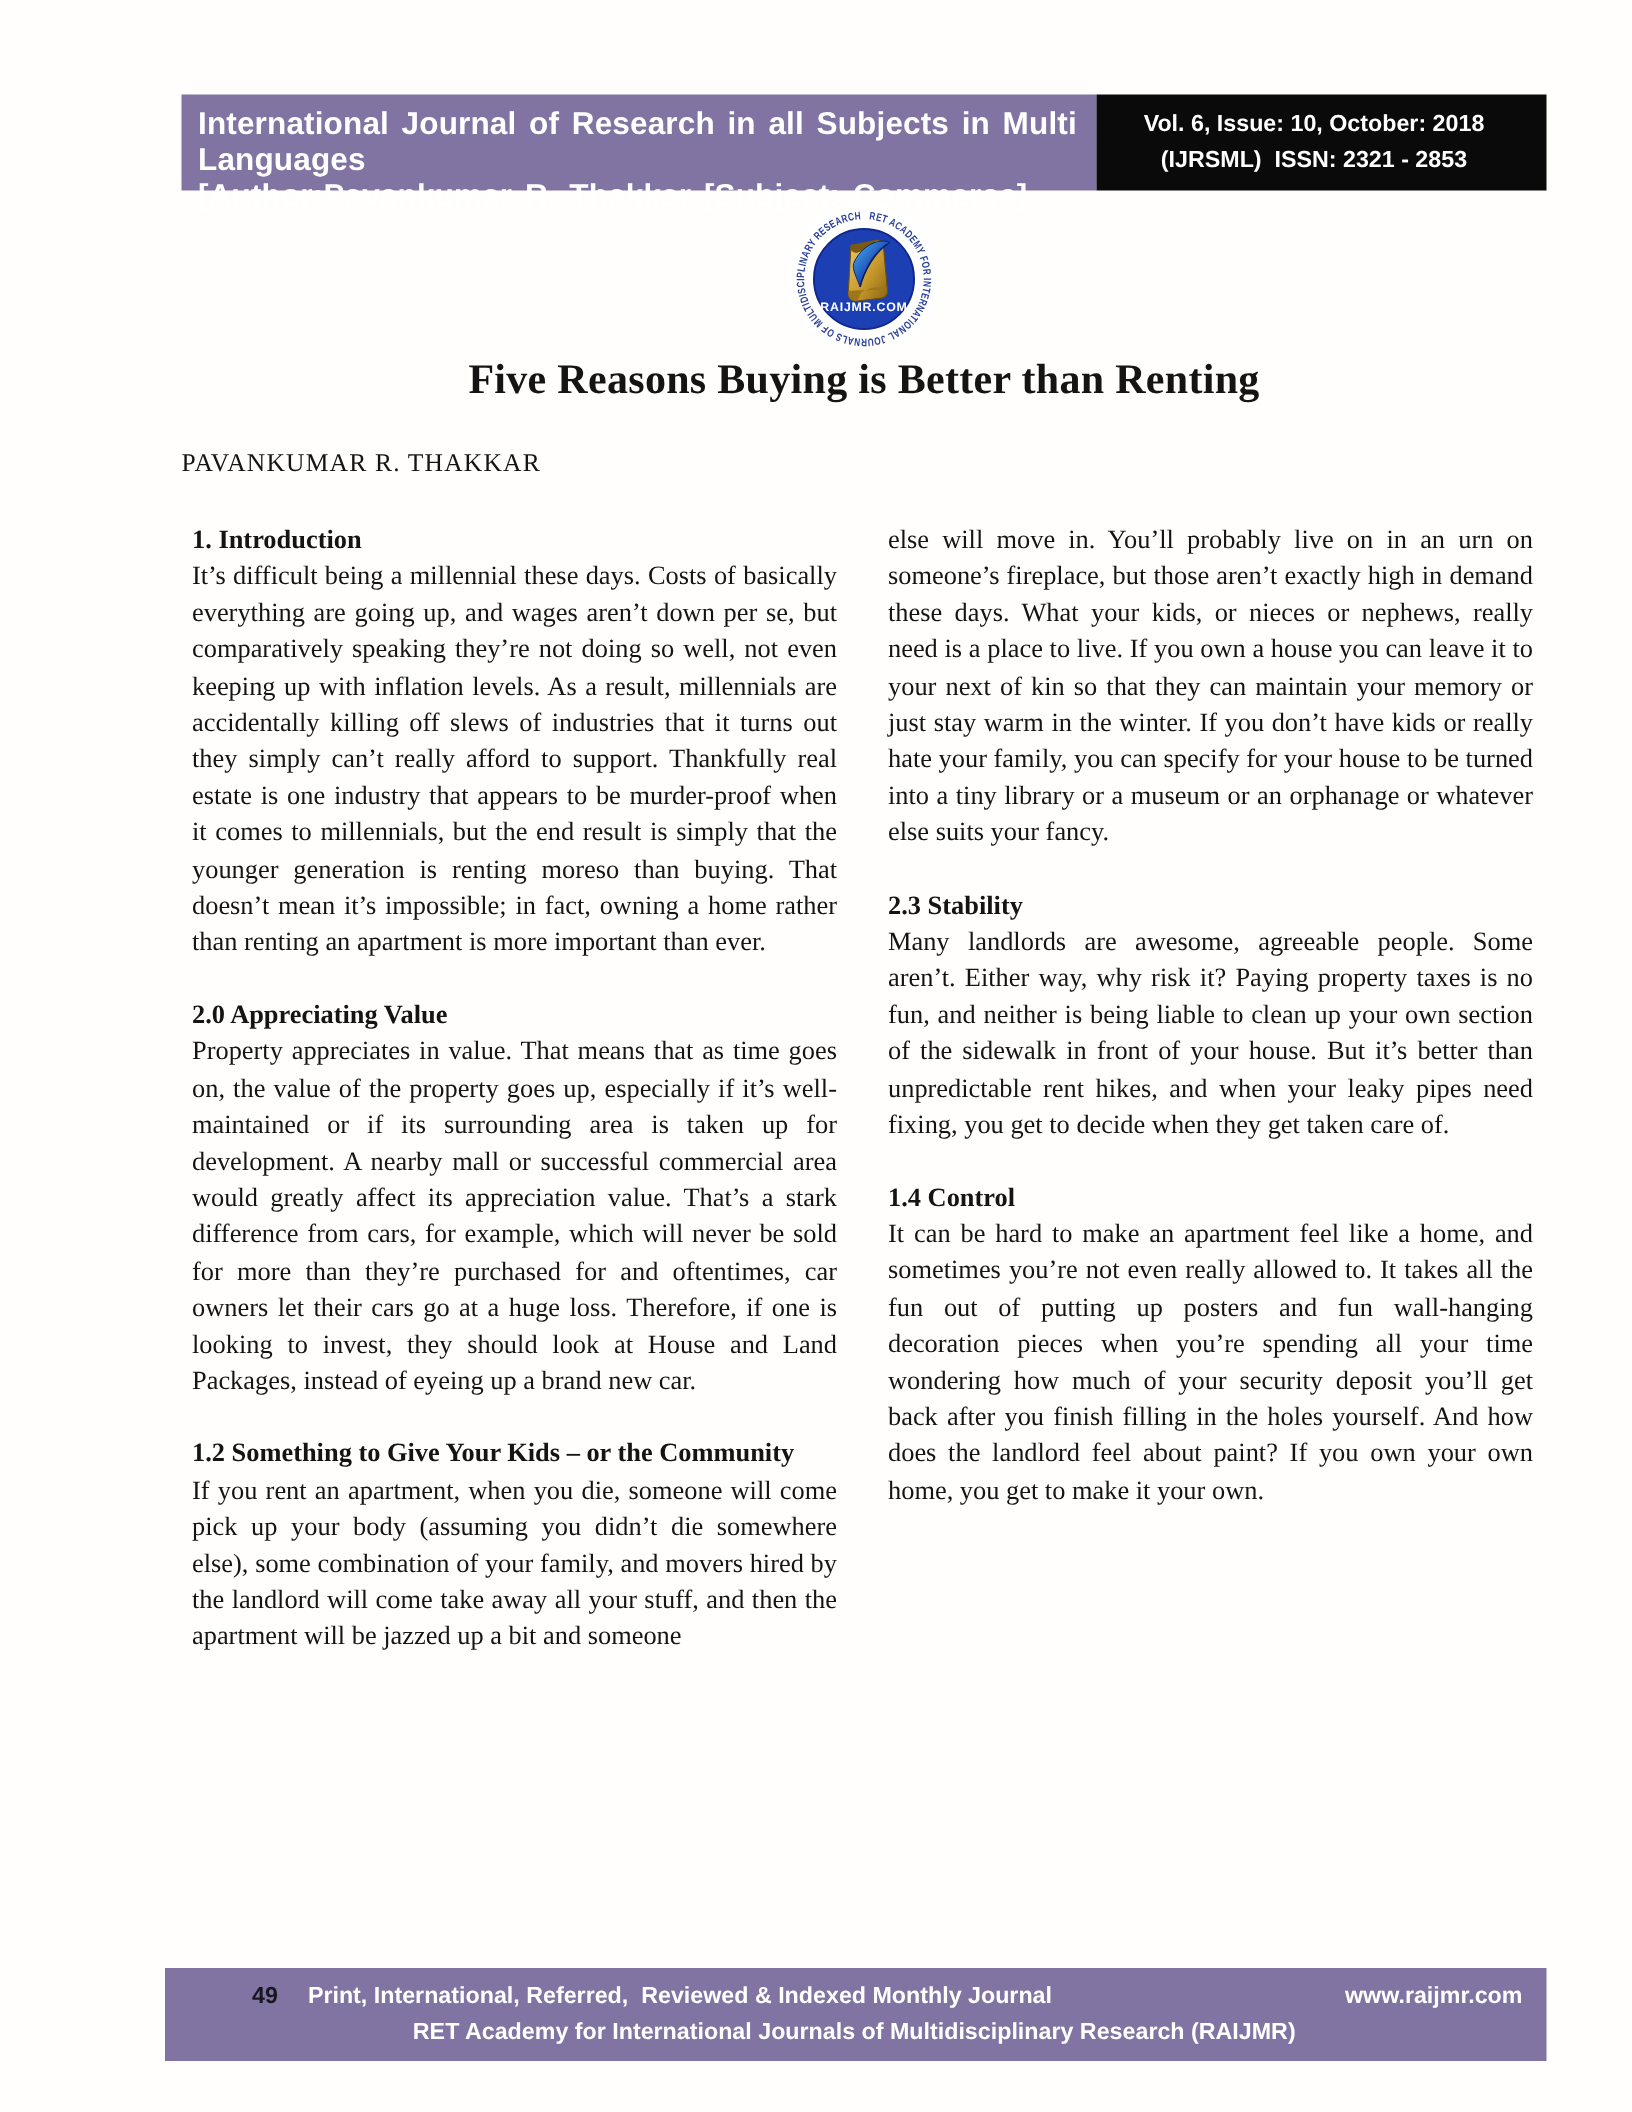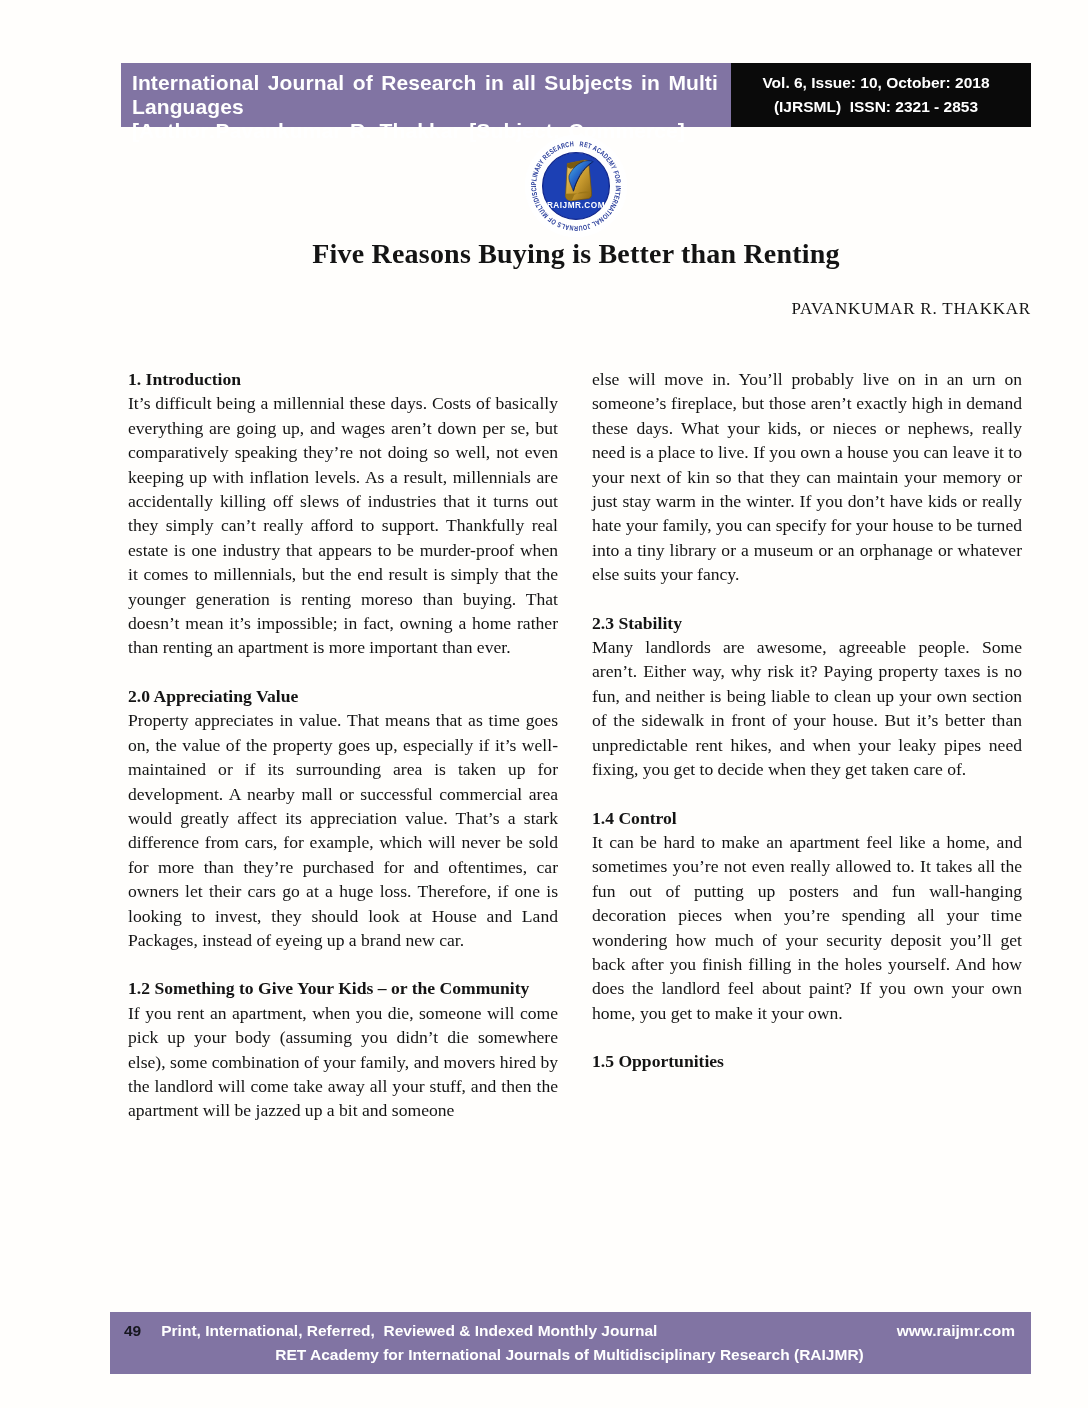--- a/index.html
+++ b/index.html
@@ -23,40 +23,40 @@
   }
   .ws-pre { white-space:pre-wrap; }
   
   .logo-wrap { position:absolute; left:524px; top:134px; width:104px; height:104px; }
   
   .article-title {
     position:absolute; left:121px; top:238px; width:910px; text-align:center;
     font-size:28px; font-weight:bold; letter-spacing:0.2px;
   }
   .article-author {
-    position:absolute; left:121px; top:299px; width:910px; text-align:right;
+    position:absolute; left:121px; top:299px; width:910px; text-align:left;
     font-size:17px; letter-spacing:0.8px;
   }
   
   .body-cols {
     position:absolute; left:128px; top:347px; width:894px; height:952px;
     display:flex; gap:34px;
   }
   .col { width:430px; font-size:17.6px; line-height:24.4px; text-align:justify; }
-  .section { margin-bottom:24px;margin-top:20px; }
+  .section { margin-bottom:24px; }
   .sec-heading { font-weight:bold; text-align:justify; }
   .sec-body { text-align:justify; }
   
   .footer-band {
     position:absolute; left:110px; top:1312px; width:921px; height:62px;
     background:var(--purple); color:#ffffff;
     font-family:"Liberation Sans", sans-serif; font-weight:bold; font-size:15.5px; line-height:24px;
     padding:7px 16px 0 14px;
   }
-  .footer-line1 { display:flex; align-items:flex-end; }
+  .footer-line1 { display:flex; align-items:flex-end;margin-left:44px; }
   .footer-pagenum { color:#17171f; margin-right:20px; }
   .footer-type { flex:1; }
   .footer-url { text-align:right; }
   .footer-line2 { text-align:center; }
 </style>
 </head>
 <body>
 
 <div class="page" style="--purple:#8174A3;">
 
@@ -126,21 +126,20 @@
       </div>
       <div class="section">
         <div class="sec-heading">2.3 Stability</div>
         <div class="sec-body">Many landlords are awesome, agreeable people. Some aren’t. Either way, why risk it? Paying property taxes is no fun, and neither is being liable to clean up your own section of the sidewalk in front of your house. But it’s better than unpredictable rent hikes, and when your leaky pipes need fixing, you get to decide when they get taken care of.</div>
       </div>
       <div class="section">
         <div class="sec-heading">1.4 Control</div>
         <div class="sec-body">It can be hard to make an apartment feel like a home, and sometimes you’re not even really allowed to. It takes all the fun out of putting up posters and fun wall-hanging decoration pieces when you’re spending all your time wondering how much of your security deposit you’ll get back after you finish filling in the holes yourself. And how does the landlord feel about paint? If you own your own home, you get to make it your own.</div>
       </div>
       <div class="section">
-        <div class="sec-heading">1.5 Opportunities</div>
       </div>
     </div>
   </div>
 
   <div class="footer-band">
     <div class="footer-line1">
       <span class="footer-pagenum">49</span>
       <span class="footer-type ws-pre">Print, International, Referred,  Reviewed &amp; Indexed Monthly Journal</span>
       <span class="footer-url">www.raijmr.com</span>
     </div>

